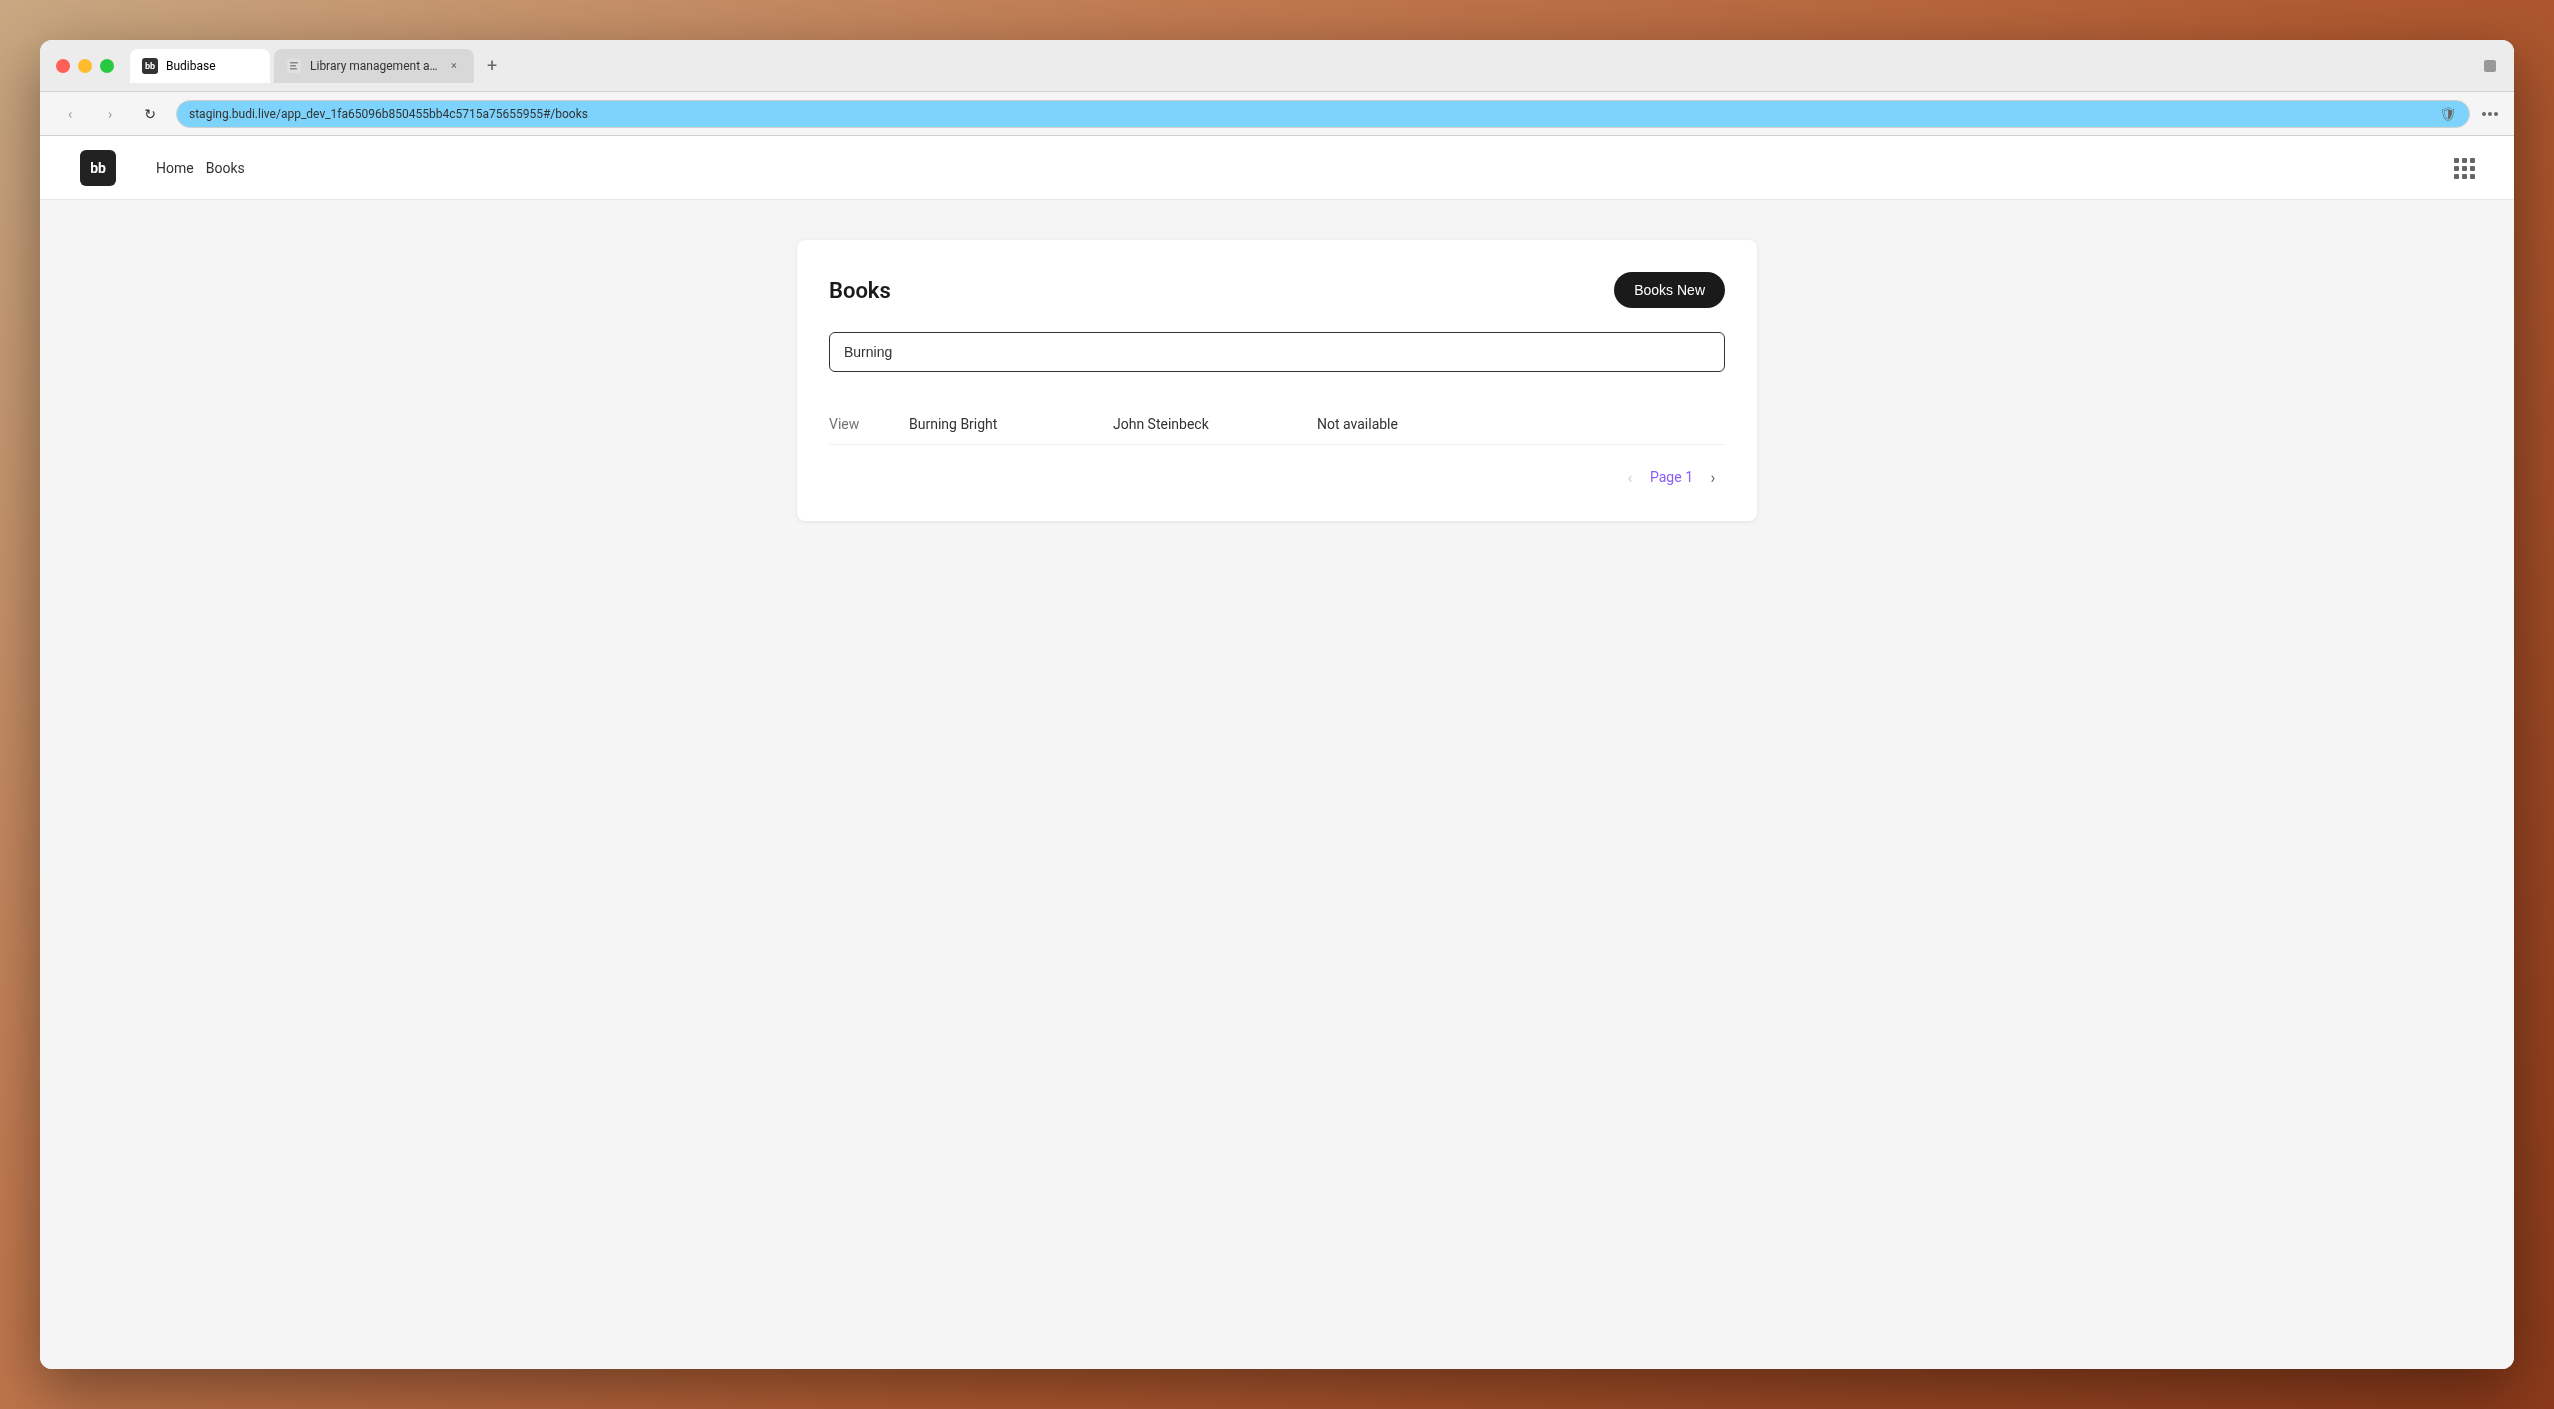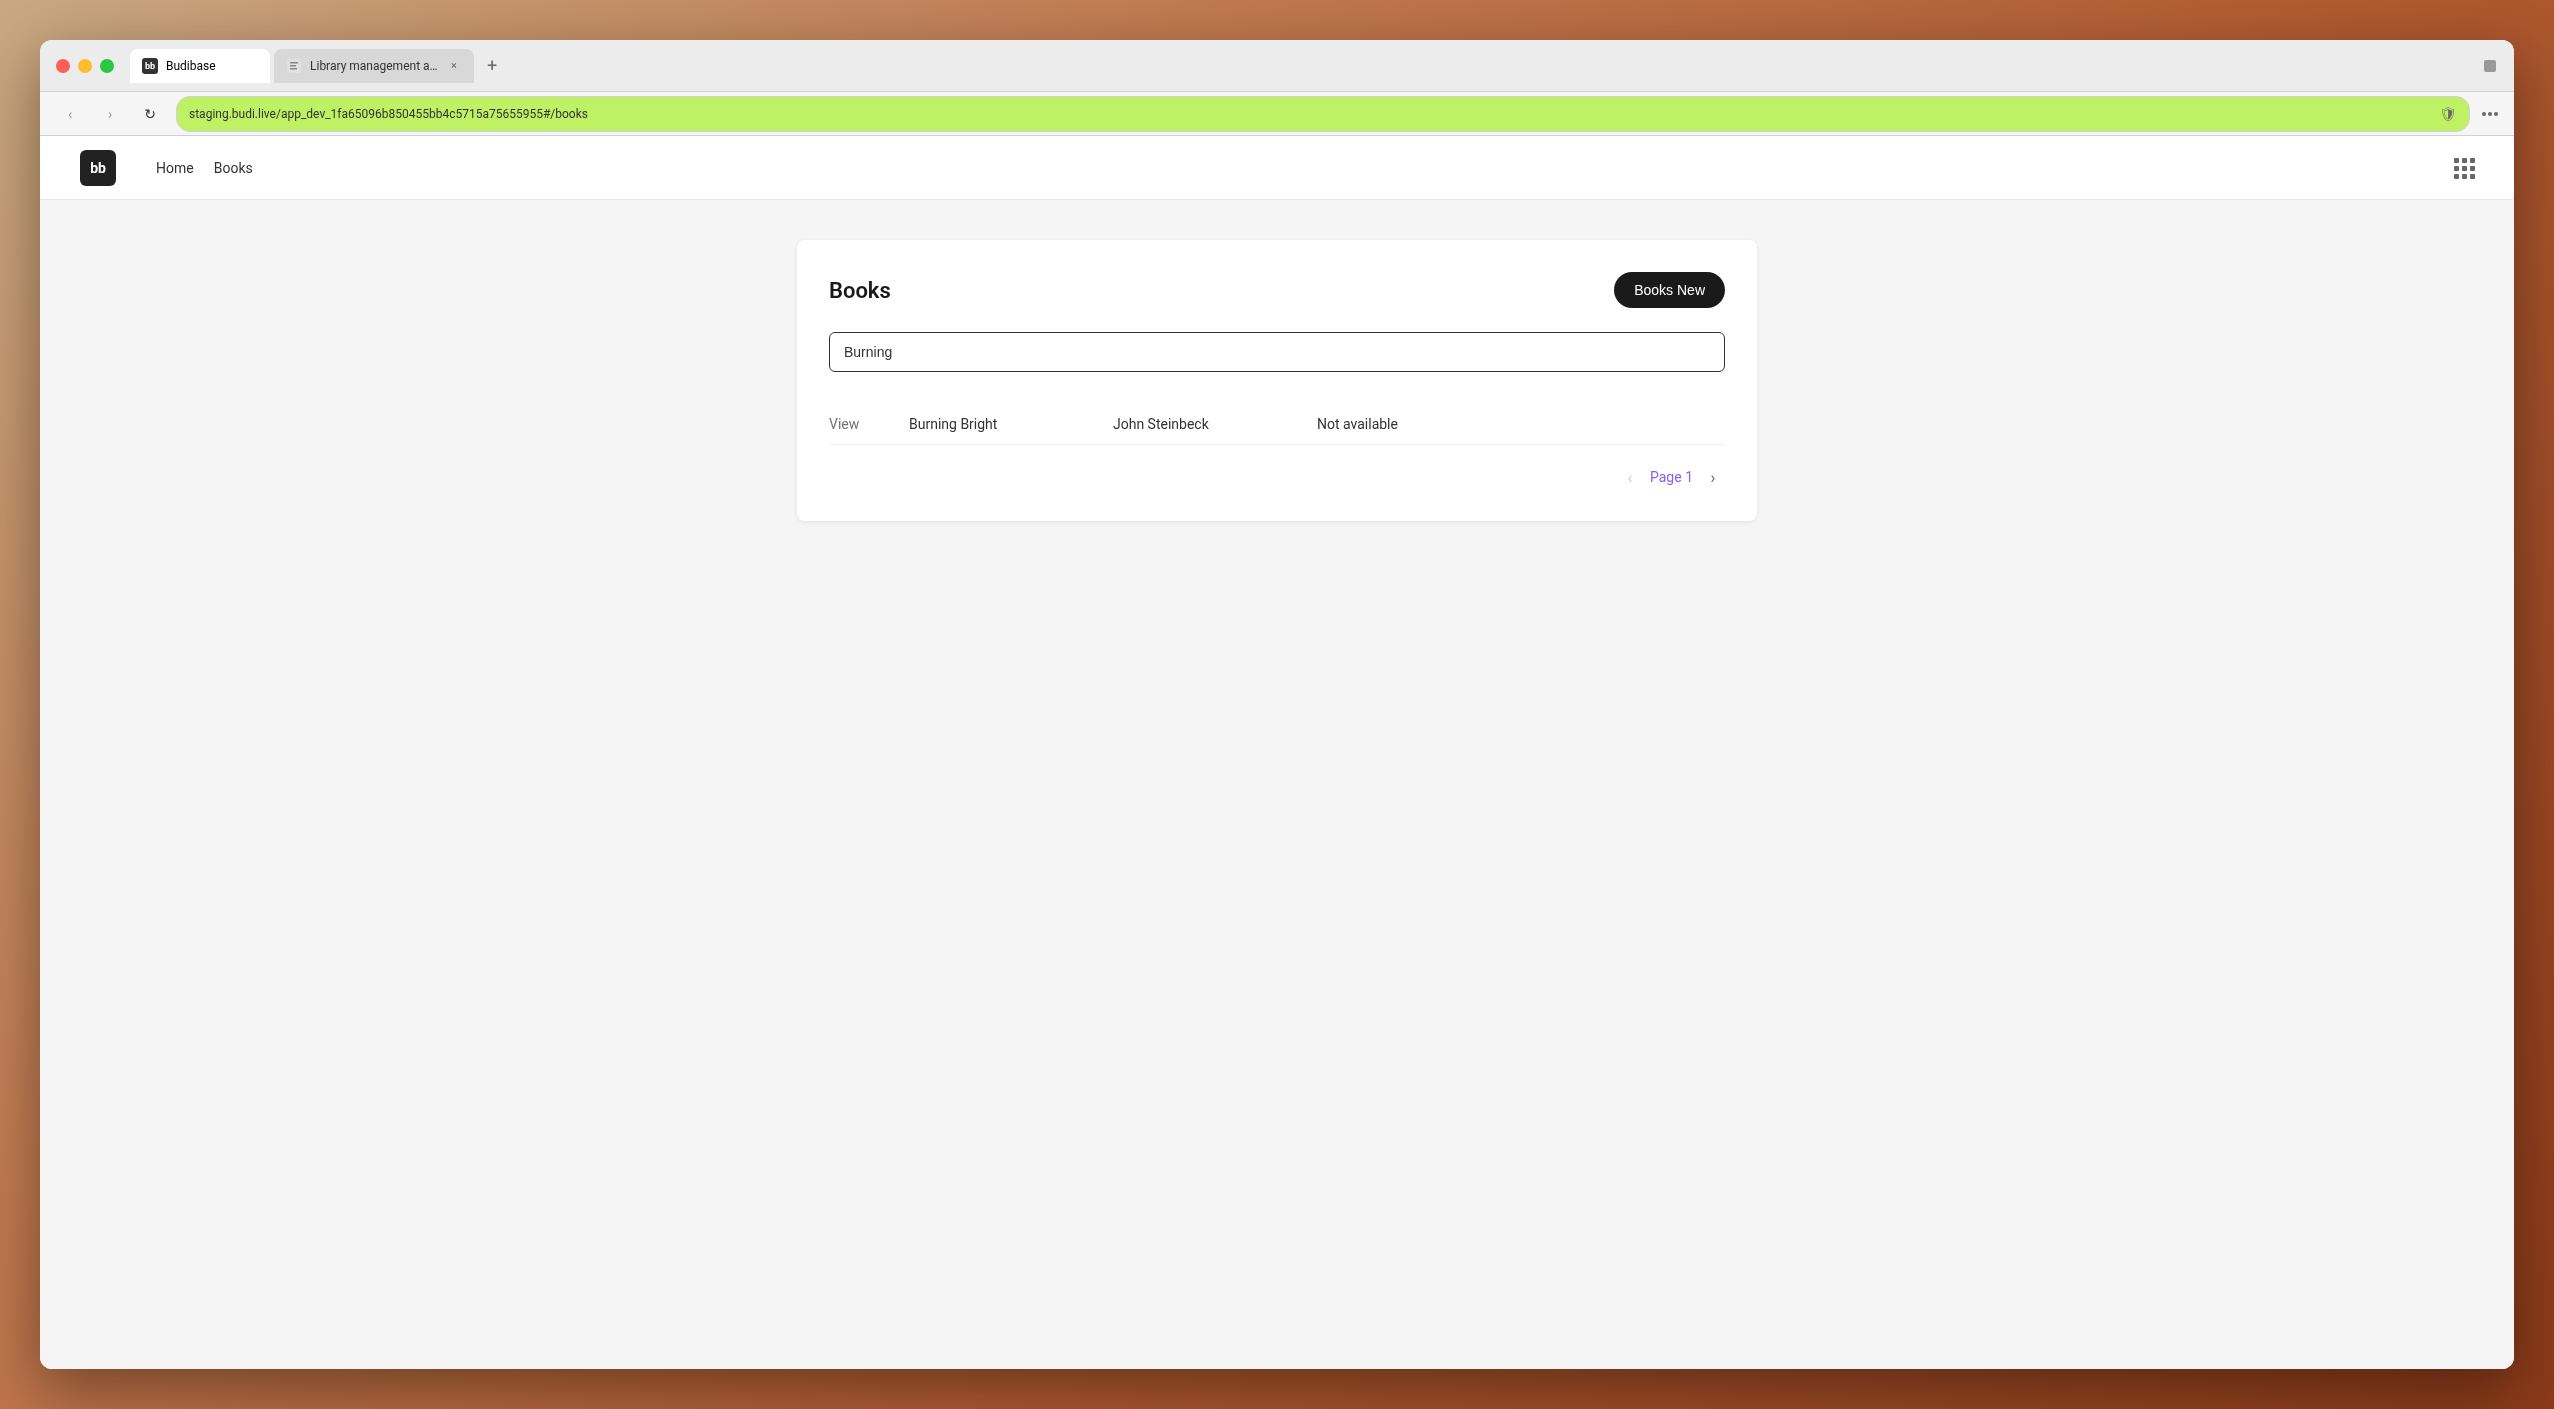--- a/index.html
+++ b/index.html
@@ -183,22 +183,22 @@
       font-size: 14px;
     }
 
     .nav-btn.active {
       color: #333;
       cursor: pointer;
     }
 
     .address-bar {
       flex: 1;
-      height: 36px;
-      background: #bef264;
+      height: 28px;
+      background: #7dd3fc;
       border: 1px solid #d0d0d0;
       border-radius: 14px;
       display: flex;
       align-items: center;
       padding: 0 12px;
       gap: 8px;
     }
 
     .address-text {
       font-size: 12px;
@@ -255,21 +255,21 @@
       justify-content: center;
       color: white;
       font-size: 14px;
       font-weight: bold;
       margin-right: 40px;
     }
 
     .app-nav {
       display: flex;
       align-items: center;
-      gap: 20px;
+      gap: 12px;
       flex: 1;
     }
 
     .app-nav-item {
       font-size: 14px;
       color: #333;
       cursor: pointer;
       text-decoration: none;
     }
 

